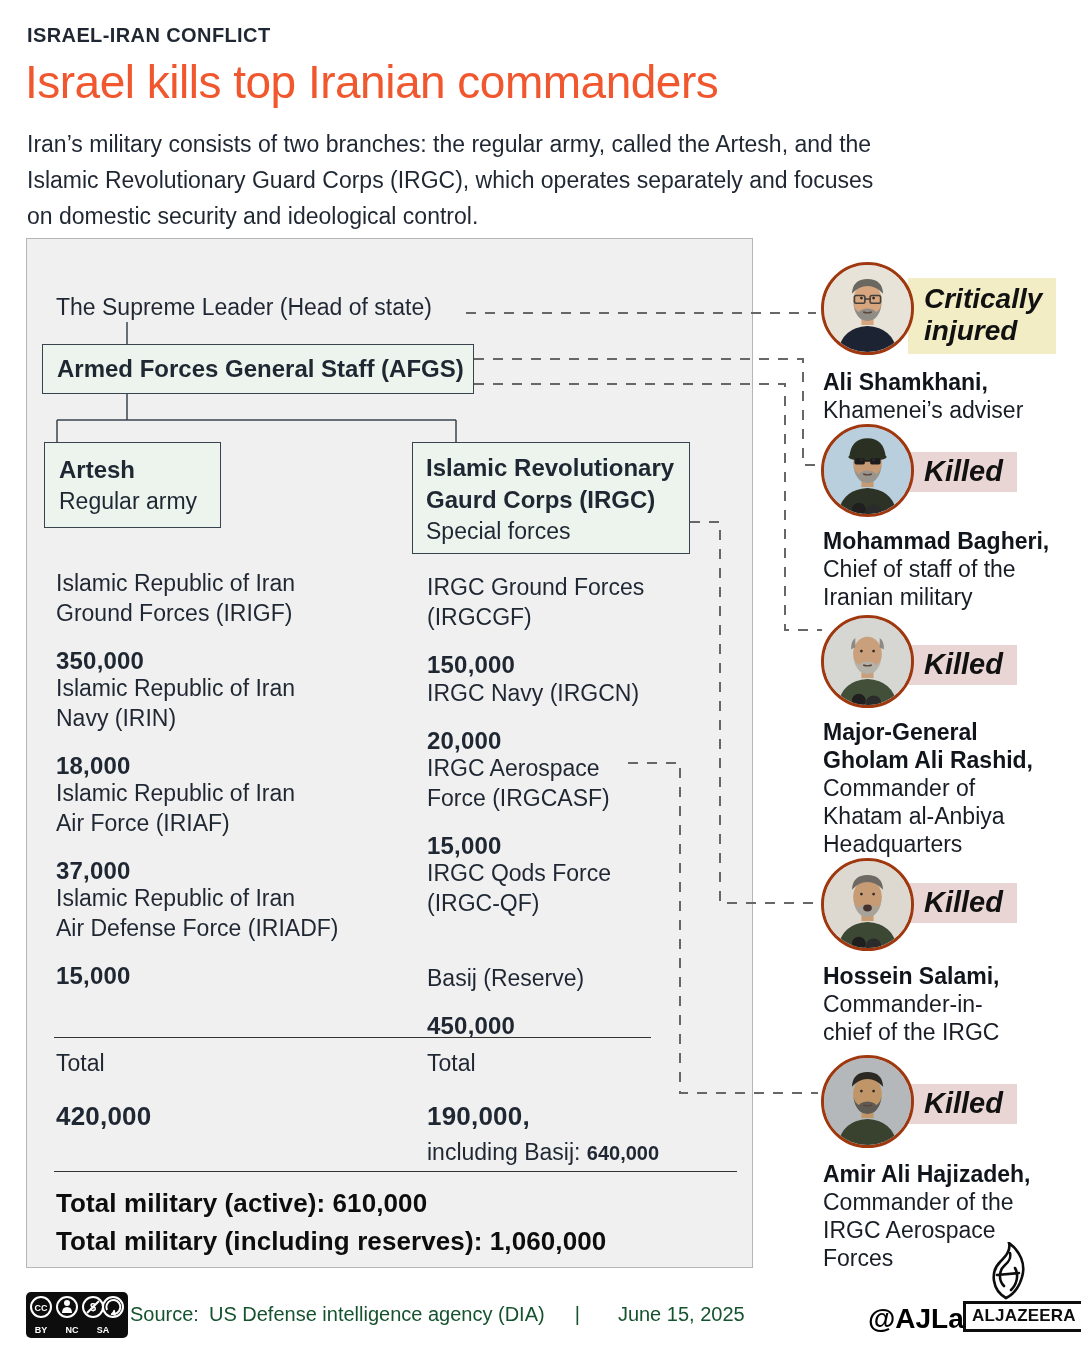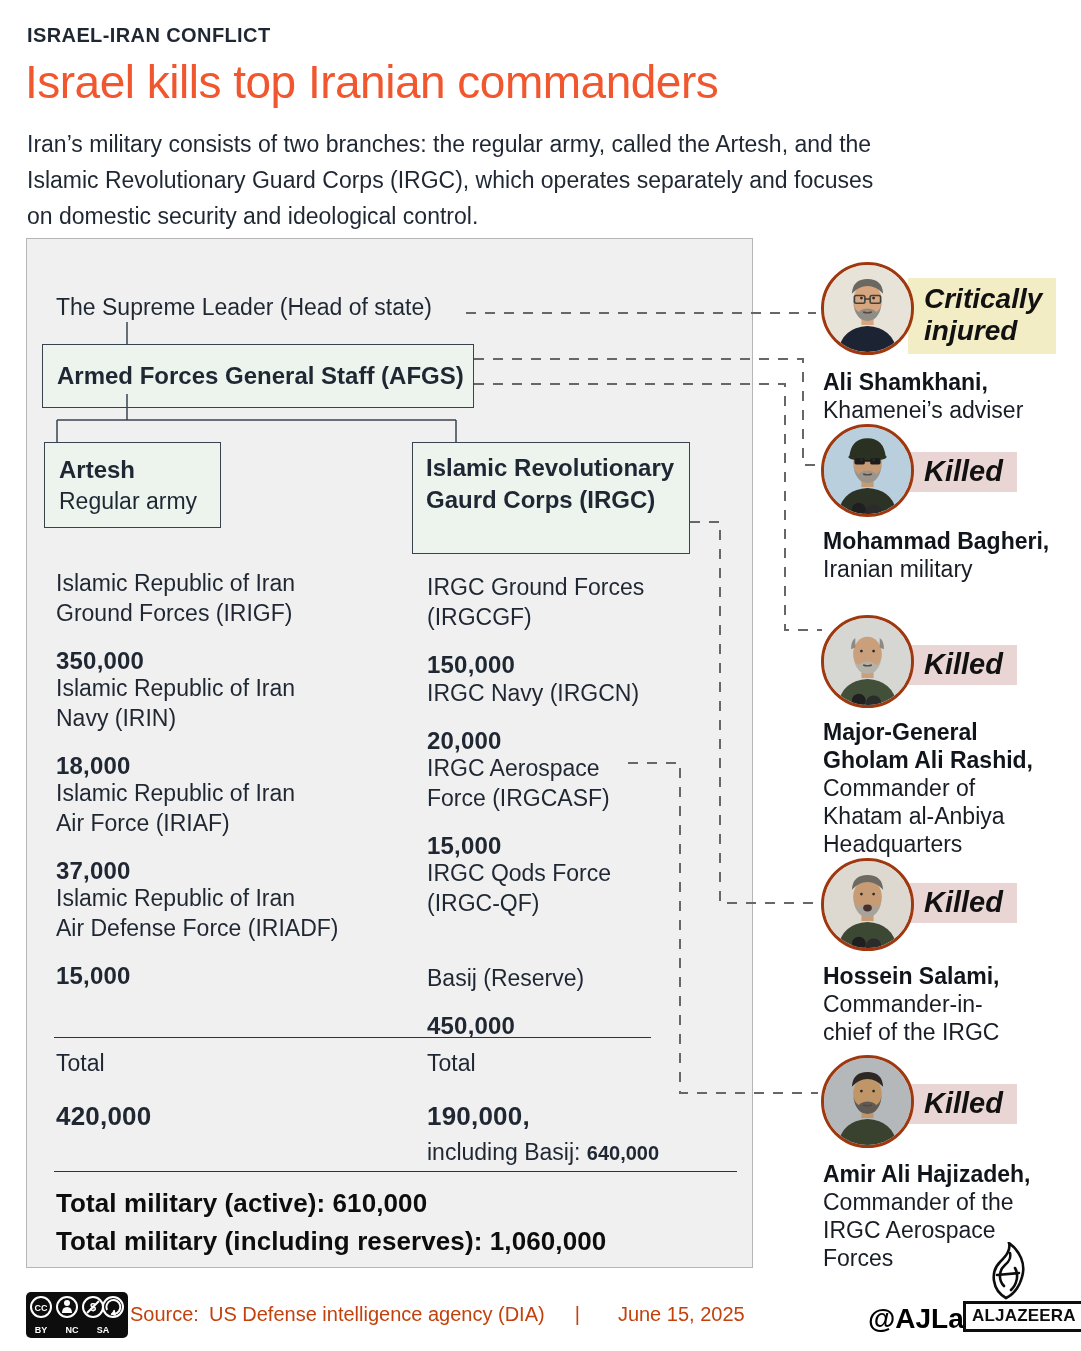--- a/index.html
+++ b/index.html
@@ -10,21 +10,21 @@
   #kicker{left:27px;top:24px;font-size:20px;font-weight:700;letter-spacing:.4px;color:var(--ink);}
   #title{left:25px;top:55px;font-size:46px;font-weight:400;color:var(--accent);letter-spacing:-.5px;}
   #intro{left:27px;top:126px;width:1015px;font-size:23px;line-height:36px;color:var(--ink);white-space:pre-line;}
   
   #panel{left:26px;top:238px;width:727px;height:1030px;background:var(--panel-bg);border:1px solid var(--panel-border);box-sizing:border-box;}
   
   #kh-name{left:56px;top:256px;font-size:27px;font-weight:700;}
   #kh-role{left:56px;top:294px;font-size:23px;}
   
   .orgbox{background:var(--box-bg);border:1.5px solid var(--box-border);box-sizing:border-box;}
-  #afgs{left:42px;top:344px;width:432px;height:64px;display:flex;align-items:center;padding-left:14px;font-size:24px;font-weight:700;}
+  #afgs{left:42px;top:344px;width:432px;height:50px;display:flex;align-items:center;padding-left:14px;font-size:24px;font-weight:700;}
   #artesh{left:44px;top:442px;width:177px;height:86px;padding:11px 0 0 14px;}
   #artesh .t{font-size:24px;font-weight:700;line-height:32px;}
   #artesh .s{font-size:23px;line-height:30px;}
   #irgc{left:412px;top:442px;width:278px;height:112px;padding:9px 0 0 13px;}
   #irgc .t{font-size:24px;font-weight:700;line-height:32px;}
   #irgc .s{font-size:23px;line-height:30px;}
   
   .unit{position:absolute;font-size:23px;line-height:30px;}
   .unit .num{font-weight:700;font-size:24px;margin-top:18px;letter-spacing:.2px;}
   
@@ -40,21 +40,21 @@
   .photo svg{display:block;width:100%;height:100%;}
   .status{position:absolute;left:908px;z-index:2;font-style:italic;font-weight:700;color:#111;
           padding:1px 14px 3px 16px;}
   .status.killed{background:var(--killed-bg);font-size:29px;line-height:36px;}
   .status.injured{background:var(--injured-bg);font-size:28px;line-height:32px;padding-top:5px;padding-bottom:7px;}
   .caption{position:absolute;left:823px;width:245px;font-size:23px;line-height:28px;color:#181d25;}
   .caption .n{font-weight:700;color:#10151c;}
   
   #lines{left:0;top:0;pointer-events:none;}
   
-  #src-row{left:130px;top:1303px;font-size:20px;color:#c2410c;display:flex;align-items:center;}
+  #src-row{left:130px;top:1303px;font-size:20px;color:#14532d;display:flex;align-items:center;}
   #src-row .lbl{margin-right:10px;}
   #src-row .pipe{margin:0 38px 0 30px;}
   #ajlabs{left:868px;top:1303px;width:85px;font-size:28px;font-weight:700;color:#000000;text-align:right;}
   #aj-box{left:963px;top:1301px;border:3px solid #0d0d0d;padding:2px 6px 3px 6px;font-size:17px;font-weight:700;letter-spacing:.2px;color:#0d0d0d;background:#fff;}
 </style>
 </head>
 <body>
 
 <div id="canvas" style="--accent: #f1572e; --ink: #1f2733; --black: #0d0d0d; --panel-bg: #f0f0f0; --panel-border: #b6b6b6; --box-bg: #edf3ed; --box-border: #39434f; --ring: #a0380f; --killed-bg: #e9d6d4; --injured-bg: #f2edc5;">
 
@@ -73,20 +73,21 @@
   </div>
 
   <div class="abs orgbox" id="artesh">
     <div class="t">Artesh</div>
     <div class="s">Regular army</div>
   </div>
 
   <div class="abs orgbox" id="irgc">
     <div class="t">Islamic Revolutionary</div>
     <div class="t">Gaurd Corps (IRGC)</div>
+    <div class="s">Special forces</div>
   </div>
 
   <div id="artesh-units">
       <div class="unit" style="left: 56px; top: 568px; width: 350px;">
         <div>Islamic Republic of Iran</div>
         <div>Ground Forces (IRIGF)</div>
         <div class="num">350,000</div>
       </div>
       <div class="unit" style="left: 56px; top: 673px; width: 350px;">
         <div>Islamic Republic of Iran</div>
@@ -206,20 +207,21 @@
           <path d="M47 39 H53" stroke="#1c1c1c" stroke-width="2"></path>
           <circle cx="43" cy="38" r="1.6" fill="#2b2b2b"></circle>
           <circle cx="57" cy="38" r="1.6" fill="#2b2b2b"></circle>
           <path d="M45 54 Q50 56 55 54" stroke="#5b463c" stroke-width="1.6" fill="none"></path>
           <circle cx="40" cy="95" r="8" fill="#1f1f1f"></circle>
           <circle cx="57" cy="98" r="9" fill="#2b2b2b"></circle>
         </svg>
       </div>
       <div class="caption" style="top: 527px;">
         <div class="n">Mohammad Bagheri,</div>
+        <div>Chief of staff of the</div>
         <div>Iranian military</div>
       </div>
       <div class="status abs killed" style="top: 645px;">
         <div>Killed</div>
       </div>
       <div class="photo" style="left: 821px; top: 615px;">
         <svg viewBox="0 0 100 100" xmlns="http://www.w3.org/2000/svg">
           <rect width="100" height="100" fill="#d6d6d2"></rect>
           <path d="M16 102 Q19 72 50 70 Q81 72 84 102 Z" fill="#42503a"></path>
           <rect x="43" y="55" width="14" height="14" fill="#c9a07b"></rect>

